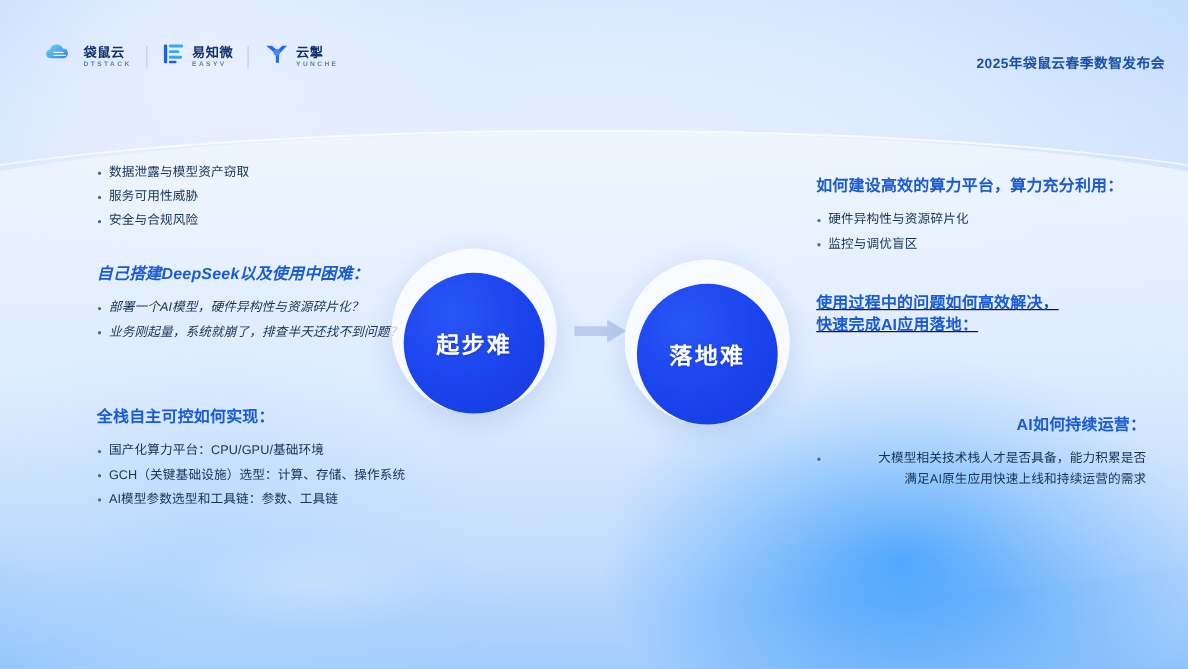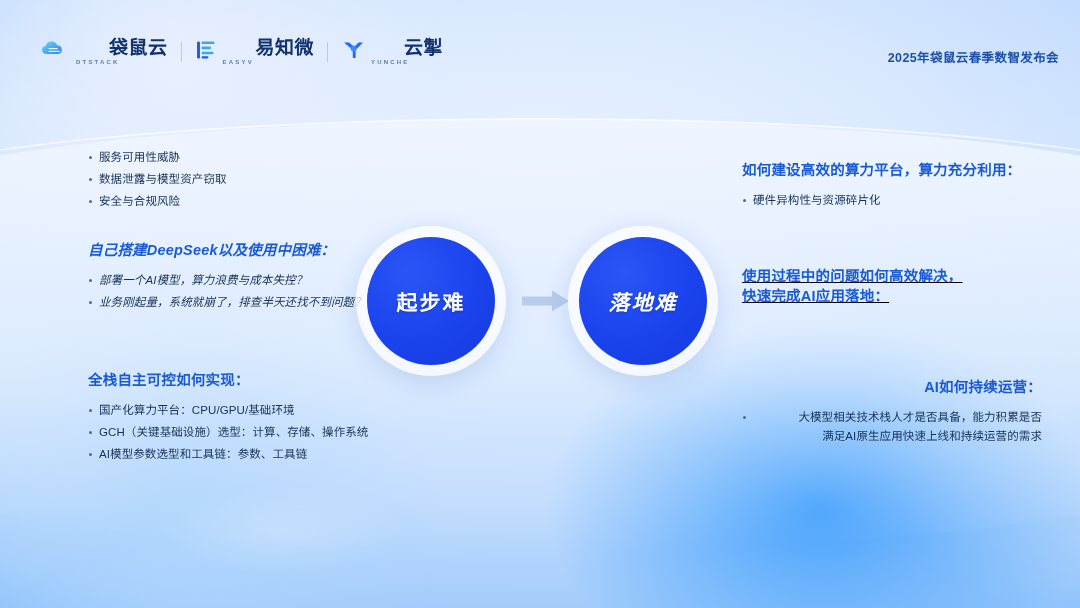--- a/index.html
+++ b/index.html
@@ -113,26 +113,25 @@
     gap: 13px;
   }
   .logo-unit {
     display: flex;
     align-items: center;
     gap: 6px;
   }
   .logo-mark { display: block; }
   .logo-words { display: flex; flex-direction: column; line-height: 1; }
   .logo-cn {
-    font-size: 19px;
+    font-size: 12px;
     font-weight: 700;
     color: #11326e;
     letter-spacing: .5px;
     white-space: nowrap;
-    margin-left: 33px;
   }
   .logo-en {
     font-size: 6px;
     font-weight: 700;
     color: #5d7ca8;
     letter-spacing: 2.2px;
     margin-top: 2px;
     white-space: nowrap;
   }
   .logo-div {
@@ -202,39 +201,39 @@
 
   
   .circle-wrap {
     position: absolute;
     width: 150px;
     height: 150px;
     border-radius: 50%;
     background: rgba(255,255,255,.72);
     box-shadow: 0 6px 26px rgba(34,80,180,.16);
     display: flex;
-    align-items: center;
+    align-items: flex-end;
     justify-content: center;
   }
   .circle {
     width: 128px;
     height: 128px;
     border-radius: 50%;
     background: radial-gradient(circle at 34% 28%, #2a56f6 0%, #1b44ee 52%, #1639dd 100%);
     color: #fff;
     display: flex;
     align-items: center;
     justify-content: center;
     font-size: 21px;
     font-weight: 700;
     letter-spacing: 2px;
     text-shadow: 0 1px 3px rgba(0,20,90,.25);
   }
   #circle-start { left: 356px; top: 226px; }
-  #circle-land  { left: 568px; top: 226px; font-style: italic; }
+  #circle-land  { left: 568px; top: 236px; }
 
   .arrow {
     position: absolute;
     left: 522px;
     top: 290px;
     width: 48px;
     height: 22px;
   }
 
   
@@ -321,30 +320,30 @@
 
     </div>
 
     <div class="event-title">2025年袋鼠云春季数智发布会</div>
   </div>
 
   <div class="col col-left">
 
     <div class="block" id="blk-public-risk">
       <ul class="bullets">
+        <li>数据泄露与模型资产窃取</li>
         <li>服务可用性威胁</li>
-        <li>数据泄露与模型资产窃取</li>
         <li>安全与合规风险</li>
       </ul>
     </div>
 
     <div class="block" id="blk-selfbuild">
       <div class="blk-title">自己搭建DeepSeek以及使用中困难：</div>
       <ul class="bullets">
-        <li>部署一个AI模型，算力浪费与成本失控？</li>
+        <li>部署一个AI模型，硬件异构性与资源碎片化？</li>
         <li>业务刚起量，系统就崩了，排查半天还找不到问题？</li>
       </ul>
     </div>
 
     <div class="block" id="blk-fullstack">
       <div class="blk-title">全栈自主可控如何实现：</div>
       <ul class="bullets">
         <li>国产化算力平台：CPU/GPU/基础环境</li>
         <li>GCH（关键基础设施）选型：计算、存储、操作系统</li>
         <li>AI模型参数选型和工具链：参数、工具链</li>
@@ -352,20 +351,21 @@
     </div>
 
   </div>
 
   <div class="col col-right">
 
     <div class="block" id="blk-platform">
       <div class="blk-title">如何建设高效的算力平台，算力充分利用：</div>
       <ul class="bullets">
         <li>硬件异构性与资源碎片化</li>
+        <li>监控与调优盲区</li>
       </ul>
     </div>
 
     <div class="block" id="blk-solve">
       <div class="blk-title">使用过程中的问题如何高效解决，
 快速完成AI应用落地：</div>
     </div>
 
     <div class="block" id="blk-operate">
       <div class="blk-title">AI如何持续运营：</div>

